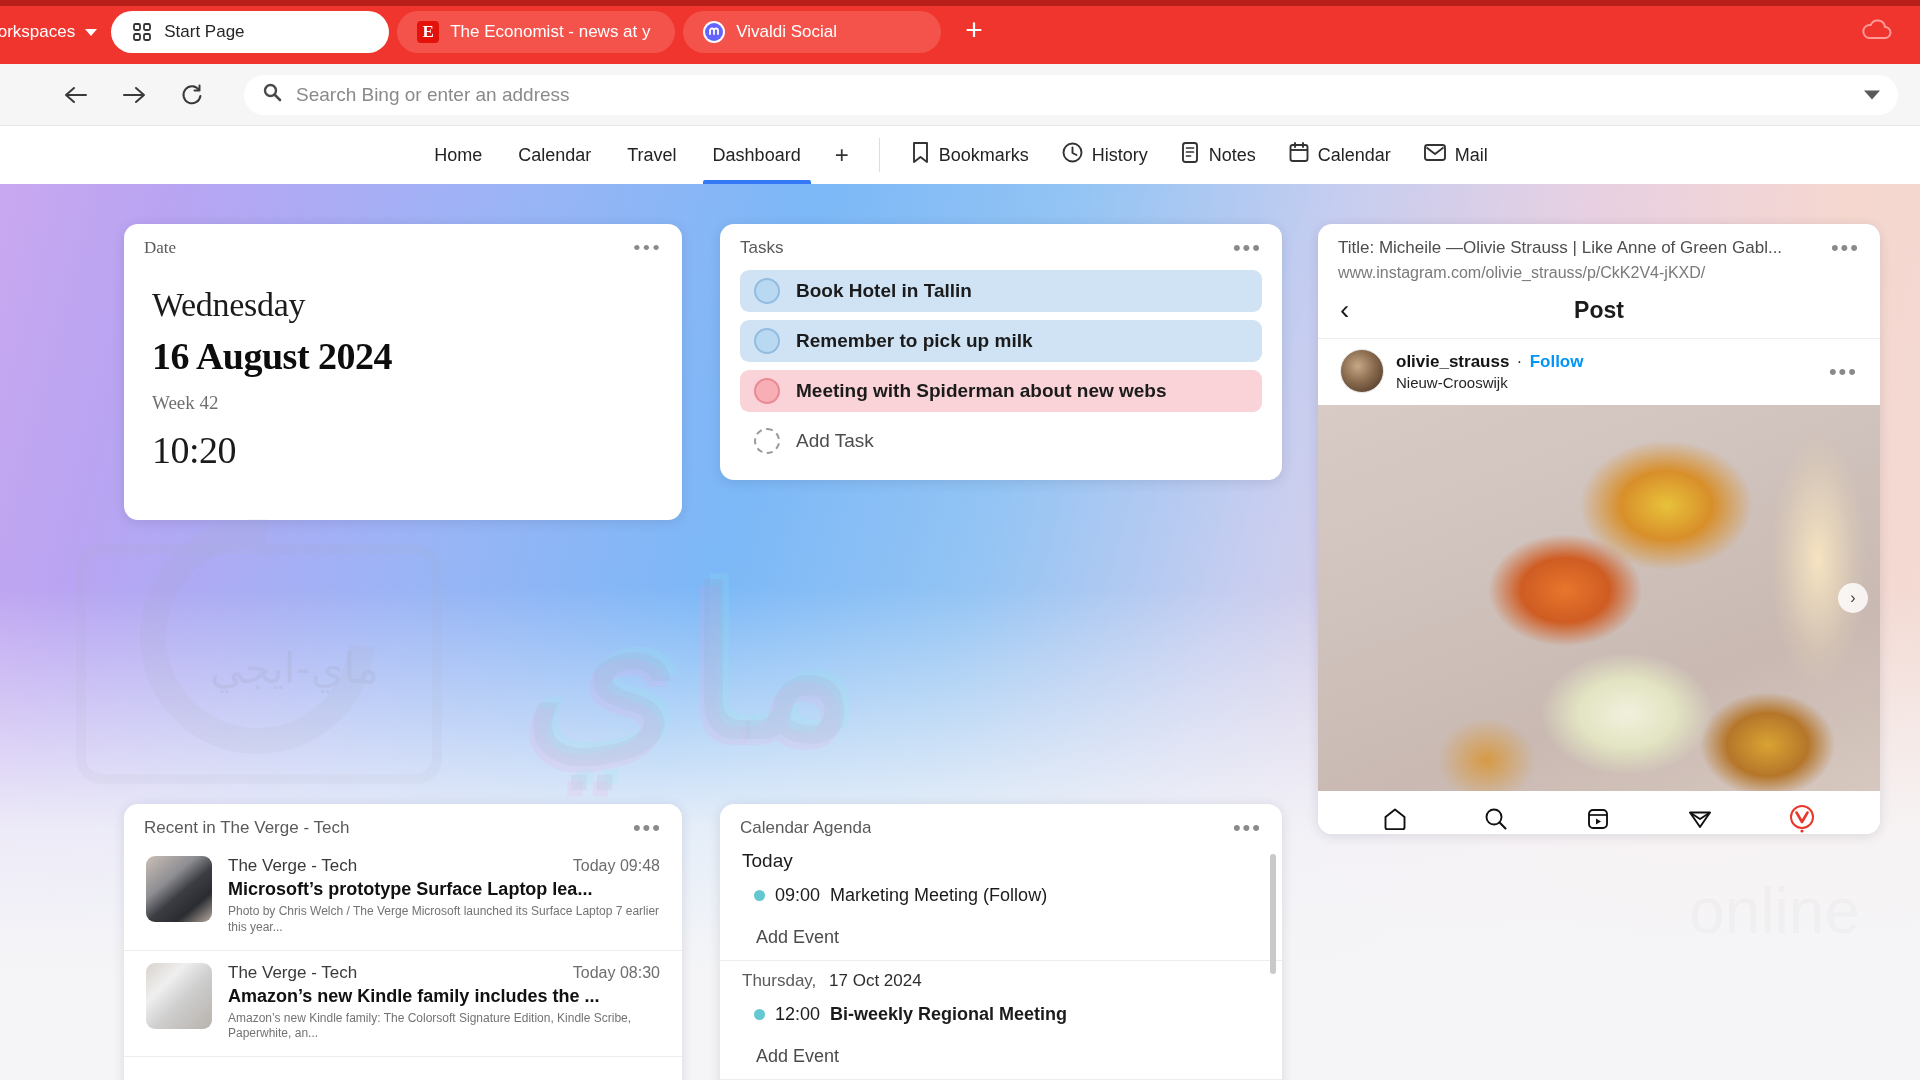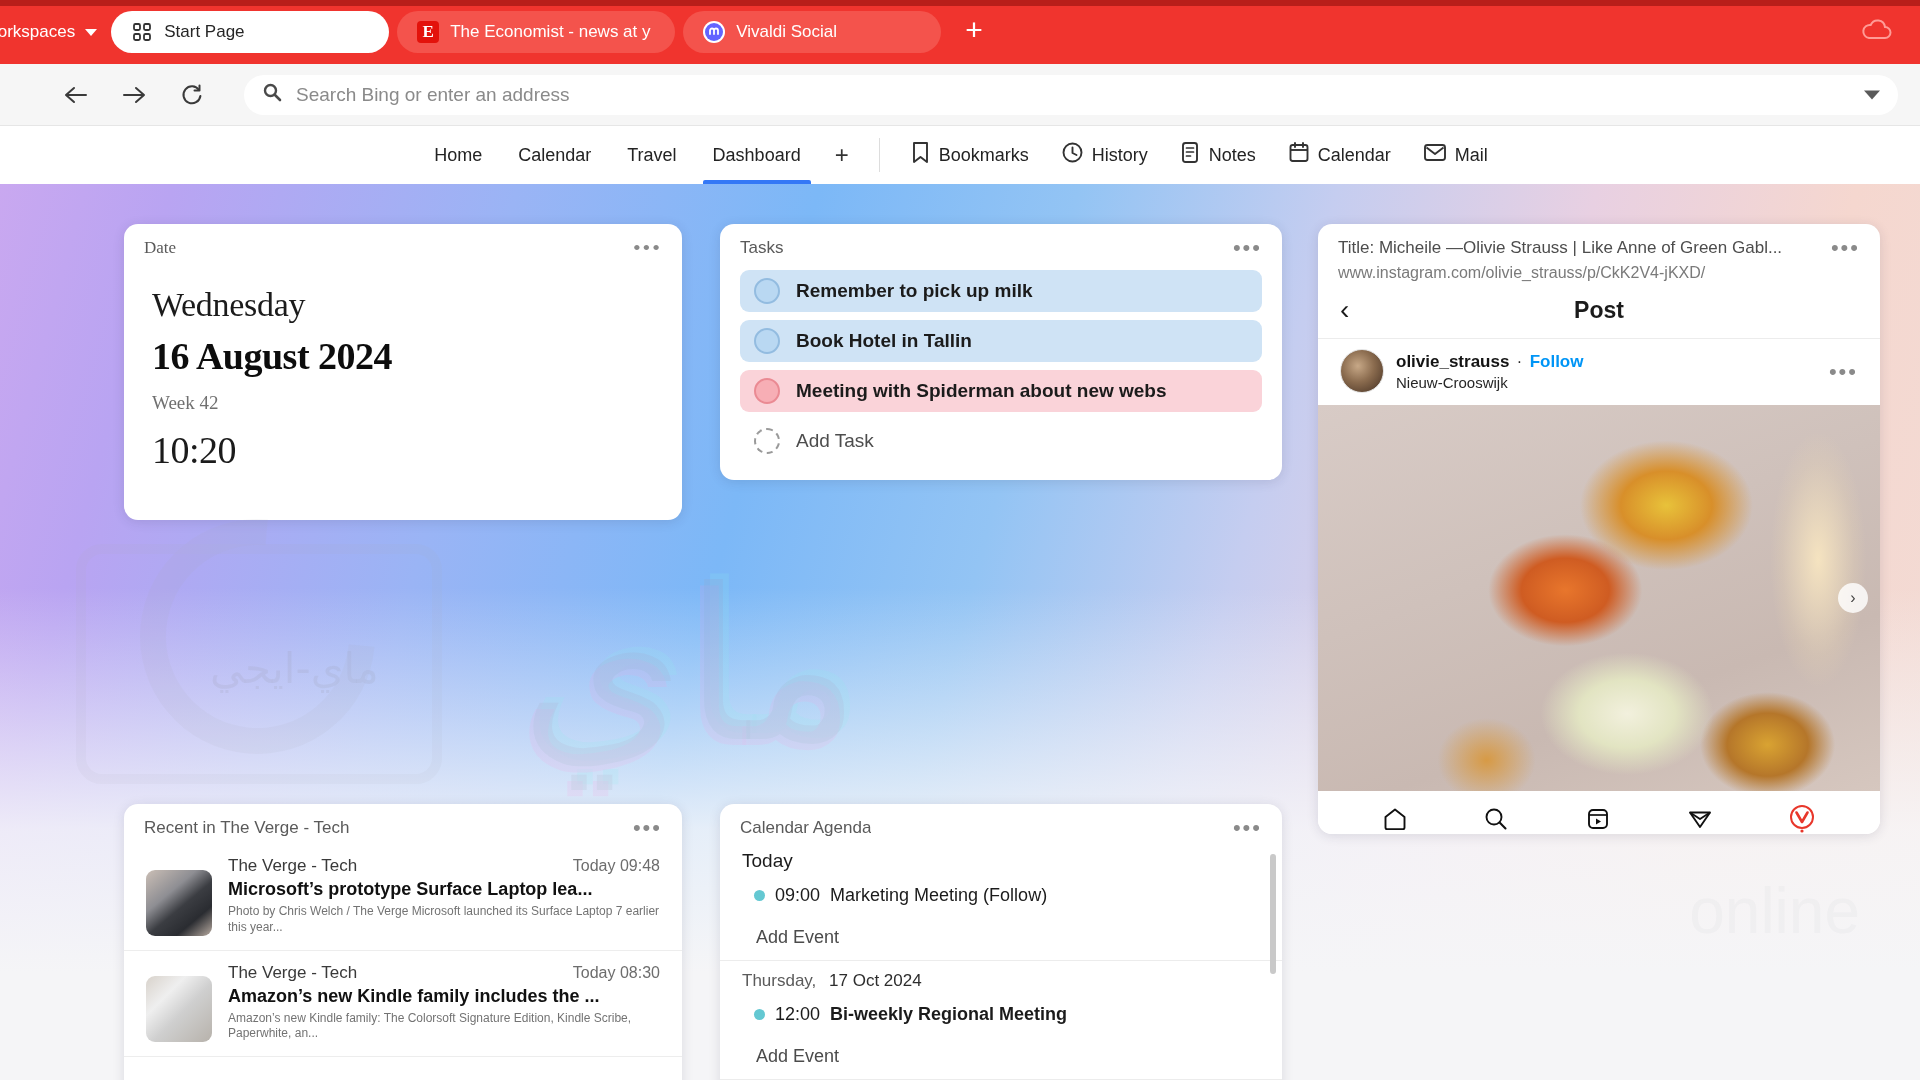--- a/index.html
+++ b/index.html
@@ -290,21 +290,20 @@
     background: #fff;
   }
 
   
   #card-verge { left: 124px; top: 620px; width: 558px; height: 460px; }
   .verge-list { padding: 0 0 0 0; }
   .verge-item {
     display: flex; gap: 16px;
     padding: 12px 22px 14px 22px;
     border-bottom: 1px solid #ededed;
-    align-items: flex-end;
   }
   .verge-thumb {
     width: 66px; height: 66px; border-radius: 9px; flex: none;
   }
   .thumb-1 { background: linear-gradient(140deg,#cbbfb6 0%, #8e8e93 35%, #3b3d42 55%, #2a2c31 75%, #b9aca2 100%); }
   .thumb-2 { background: linear-gradient(135deg,#d8d2cb 0%, #efefef 30%, #cfcfcf 55%, #b7b2ab 100%); }
   .verge-body { flex: 1; min-width: 0; }
   .verge-row1 { display: flex; justify-content: space-between; align-items: baseline; }
   .verge-src { font-size: 17px; color: #3a3a3a; }
   .verge-time { font-size: 16px; color: #6d6d6d; white-space: nowrap; padding-left: 10px;}
@@ -543,25 +542,25 @@
       </div>
 
       <div class="card" id="card-tasks">
         <div class="card-head">
           <span class="card-title">Tasks</span>
           <span class="dots">•••</span>
         </div>
         <div class="tasks-list">
           <div class="task-row blue">
             <span class="task-check blue"></span>
-            <span class="task-label">Remember to pick up milk</span>
+            <span class="task-label">Book Hotel in Tallin</span>
           </div>
           <div class="task-row blue">
             <span class="task-check blue"></span>
-            <span class="task-label">Book Hotel in Tallin</span>
+            <span class="task-label">Remember to pick up milk</span>
           </div>
           <div class="task-row pink">
             <span class="task-check pink"></span>
             <span class="task-label">Meeting with Spiderman about new webs</span>
           </div>
           <div class="task-row add">
             <span class="task-check add"></span>
             <span class="task-label">Add Task</span>
           </div>
         </div>

